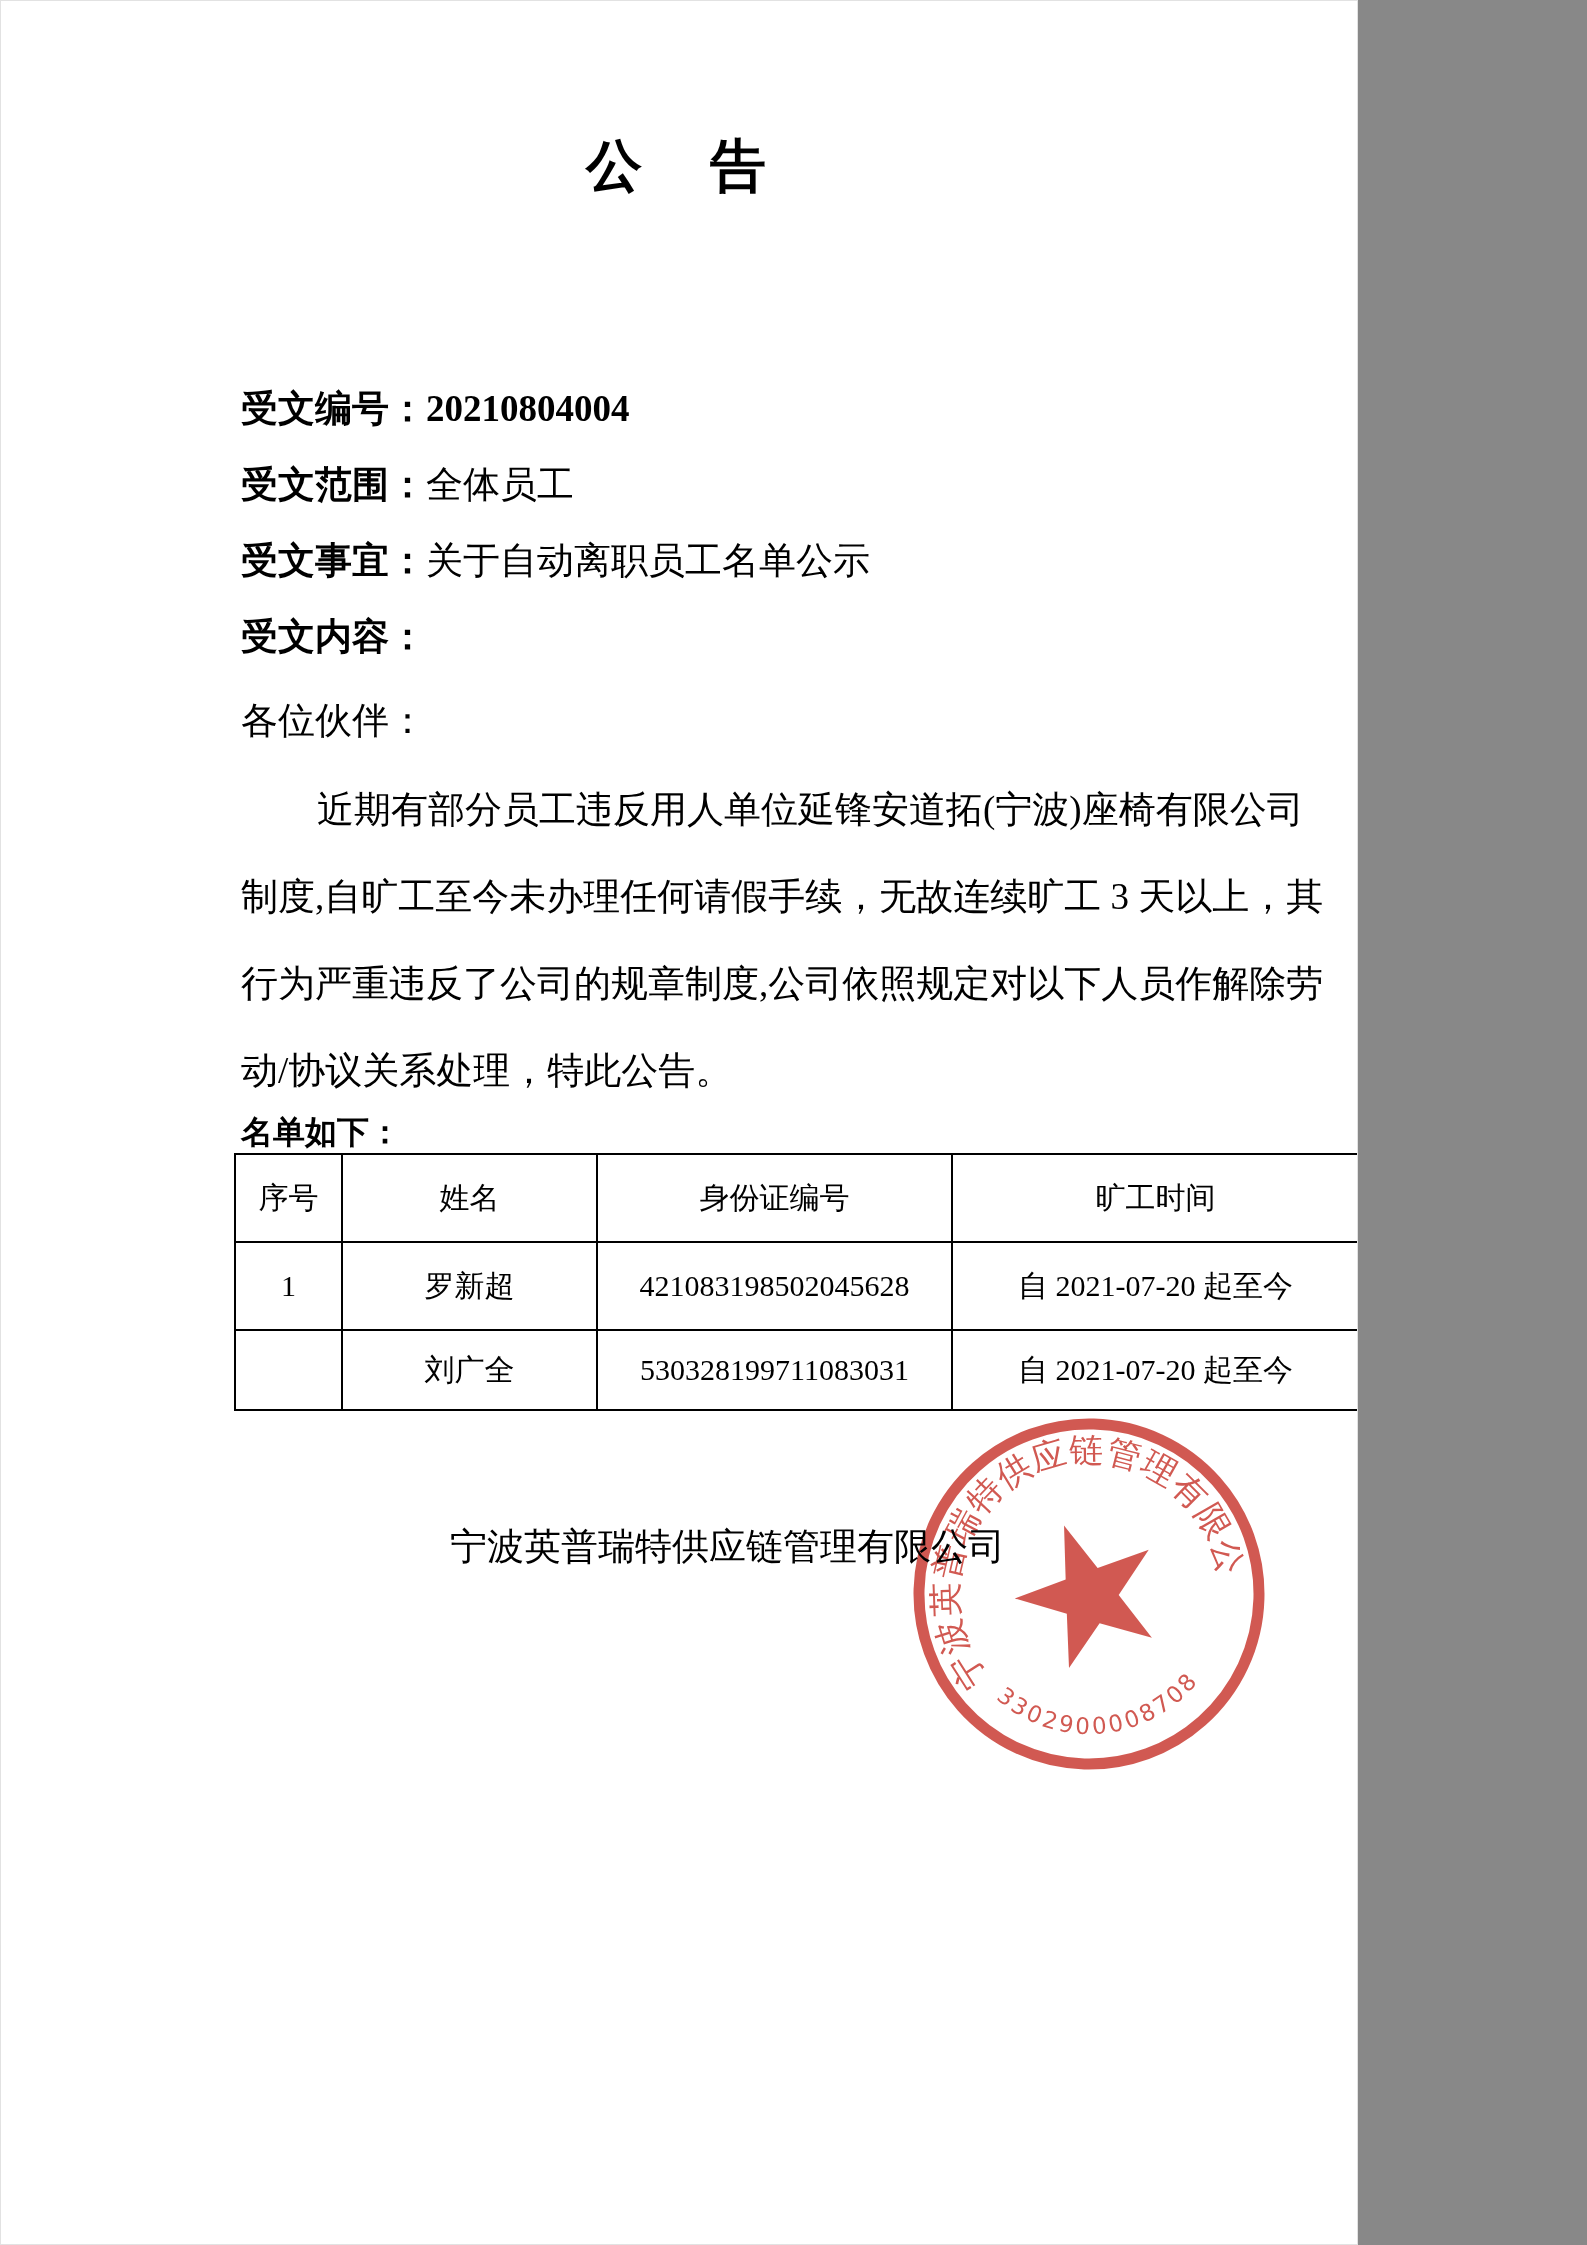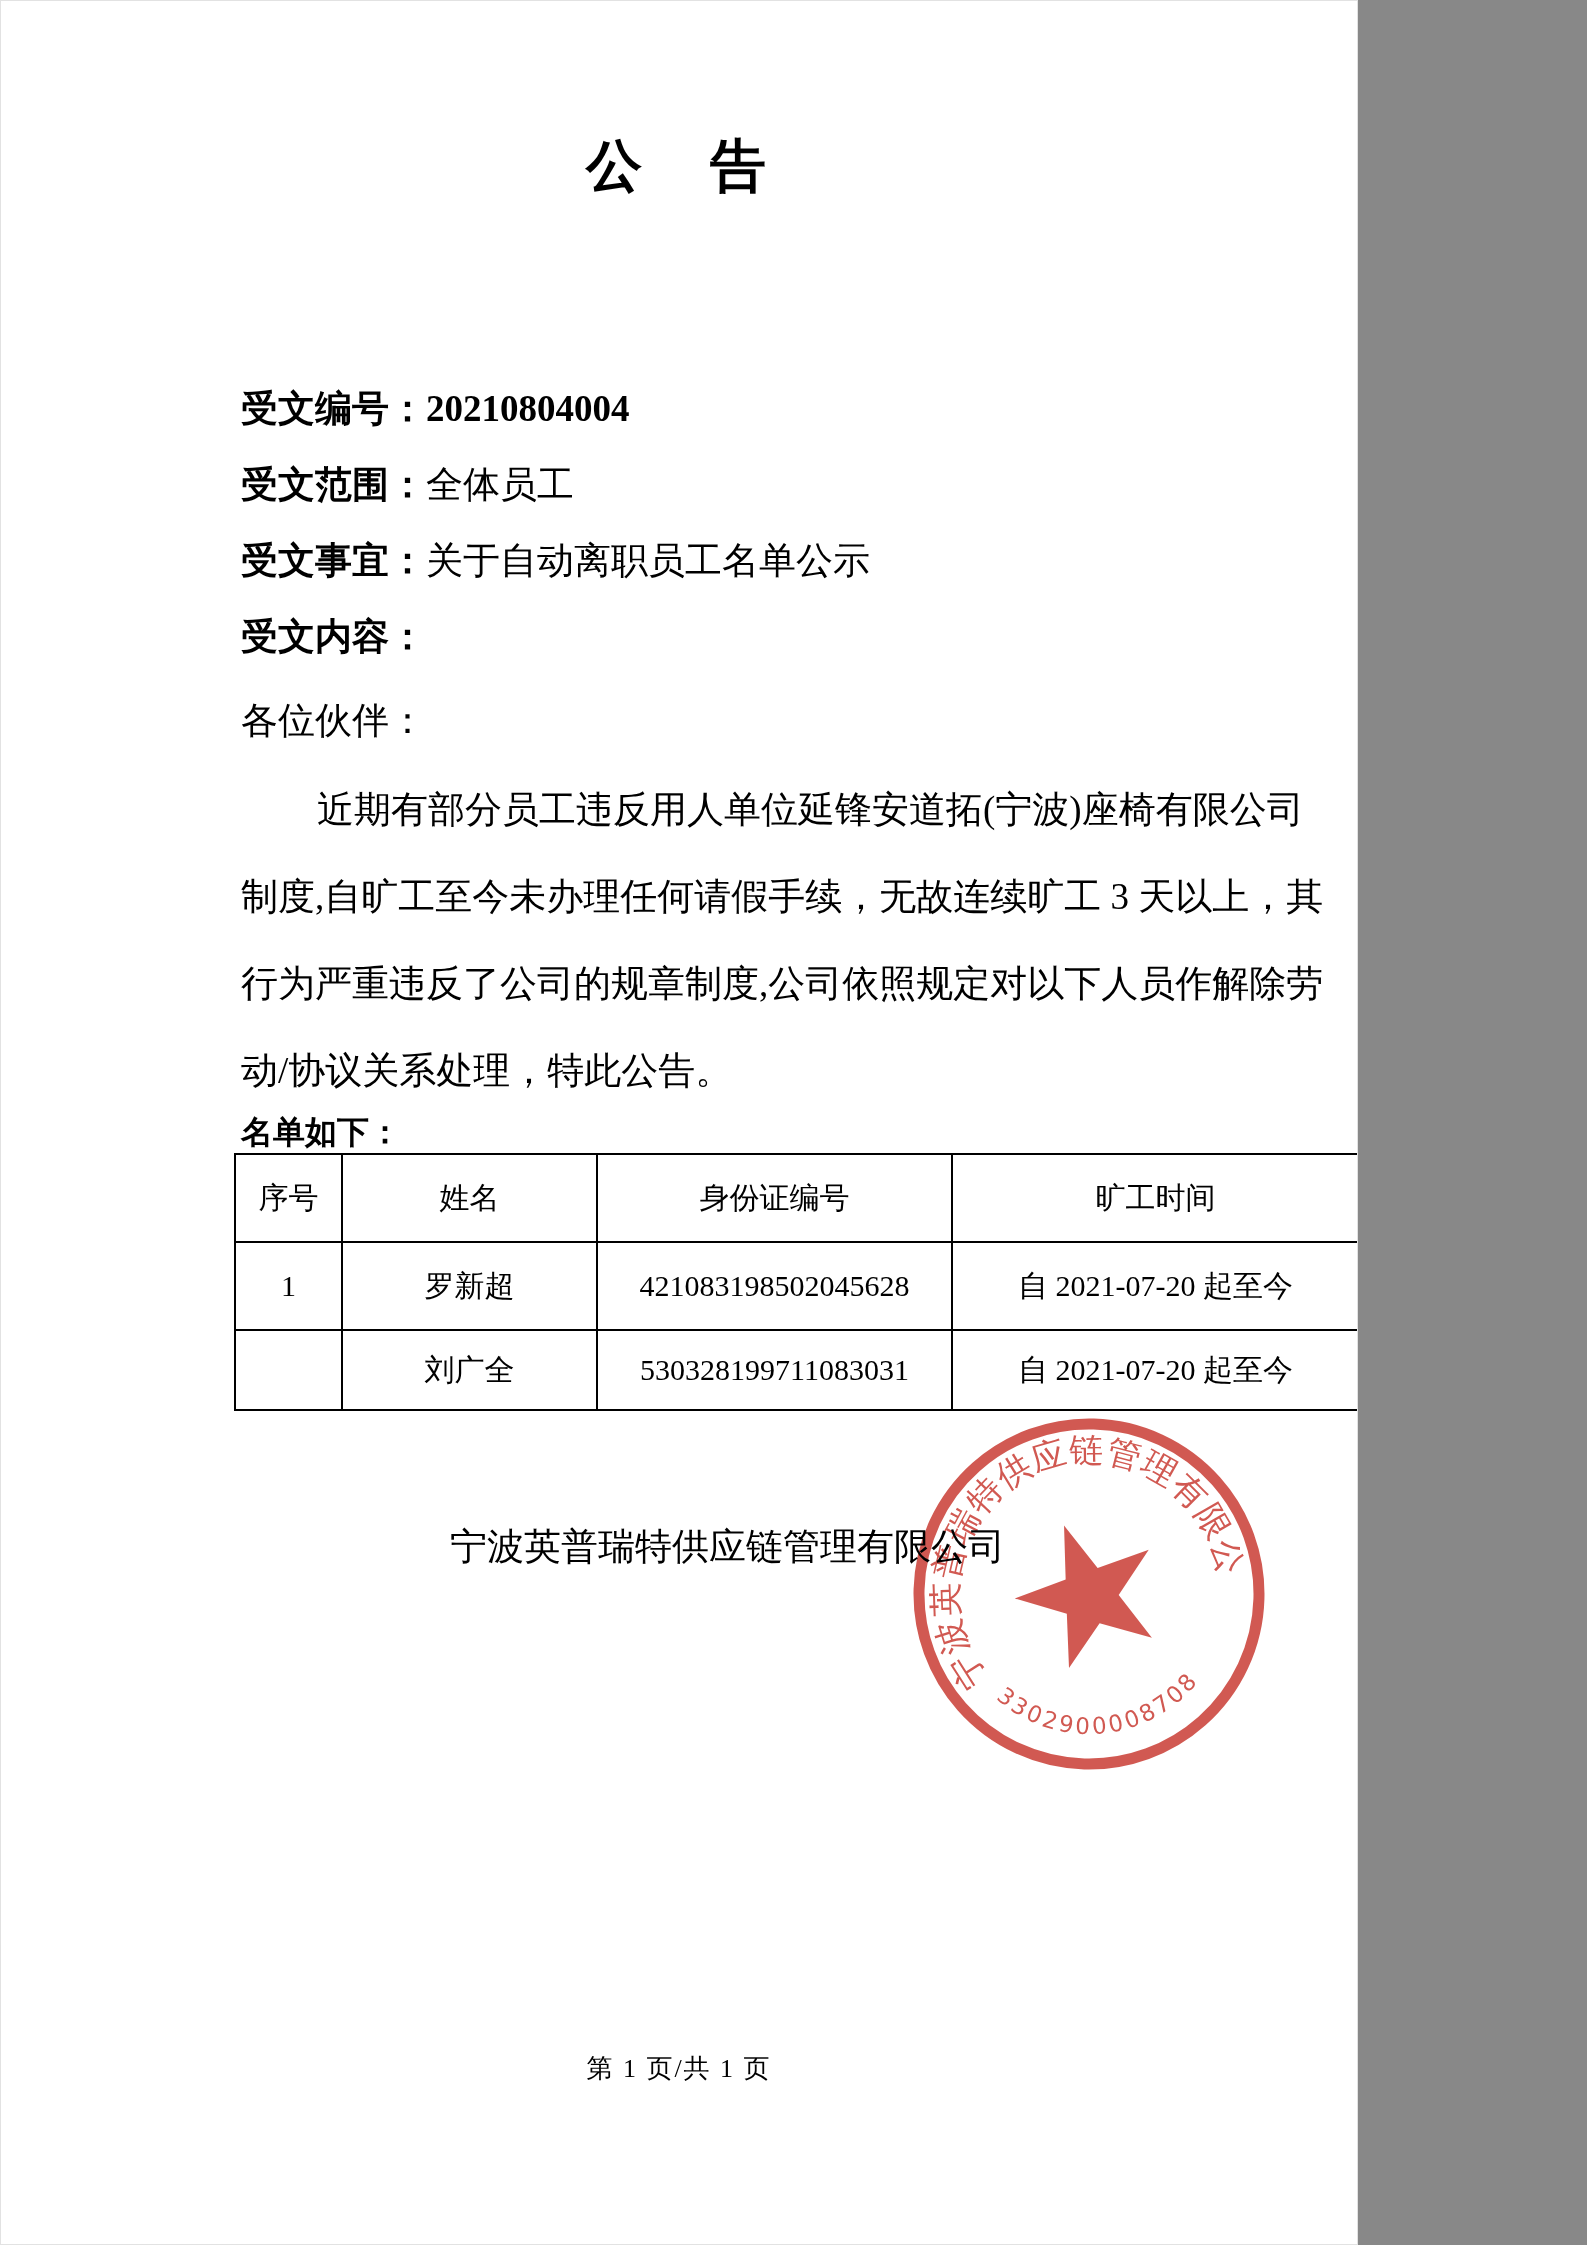--- a/index.html
+++ b/index.html
@@ -120,15 +120,14 @@
       </defs>
       <text font-size="34" letter-spacing="1" font-family="Liberation Serif, DejaVu Serif, serif" fill="#c8382f">
         <textPath href="#arcTop" startOffset="0">宁波英普瑞特供应链管理有限公司</textPath>
       </text>
       <text font-size="23" letter-spacing="3" font-family="DejaVu Sans, sans-serif" fill="#c8382f">
         <textPath href="#arcBottom" startOffset="8">3302900008708</textPath>
       </text>
     </g>
   </svg>
 
-  <div class="footer">第 1 页/共 1 页</div>
 
 </div>
 
 </body></html>

